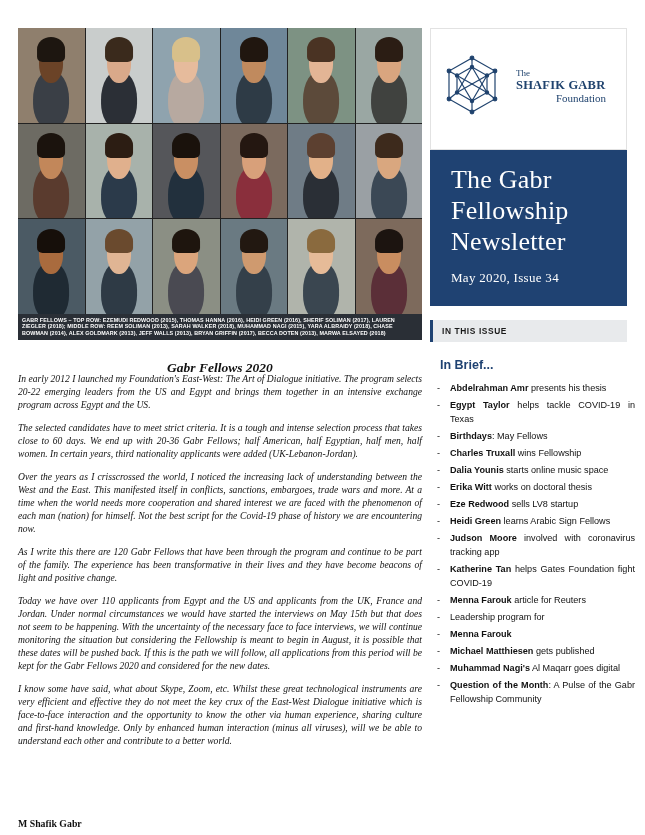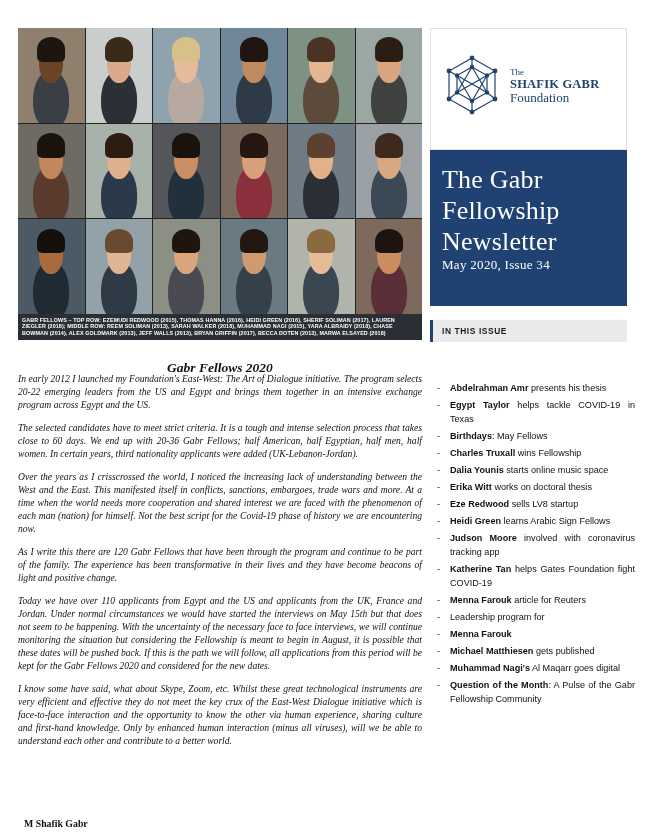--- a/index.html
+++ b/index.html
@@ -101,55 +101,56 @@
     background: #ffffff;
     border: 1px solid #e2e2e2;
     box-sizing: border-box;
   }
   .logo-inner {
     position: absolute;
     left: 12px;
     top: 26px;
     display: flex;
     align-items: center;
-    gap: 9px;
+    gap: 15px;
   }
   .logo-mark {
     width: 58px;
     height: 62px;
   }
   .logo-text {
     color: #20436e;
     font-family: "Liberation Serif", serif;
     line-height: 1.12;
   }
   .logo-text .l1 { font-size: 9px; }
   .logo-text .l2 { font-size: 12.5px; letter-spacing: .2px; font-weight: bold;}
-  .logo-text .l3 { font-size: 13px; }
+  .logo-text .l3 { font-size: 11px; margin-left: 40px; }
 
   .title-box {
     position: absolute;
     left: 430px;
     top: 150px;
     width: 197px;
     height: 156px;
     background: #1f4272;
     color: #ffffff;
     box-sizing: border-box;
-    padding: 14px 12px 0 12px;
+    padding: 14px 12px 0 21px;
   }
   .title-box h1 {
     margin: 0;
     font-family: "Liberation Serif", serif;
     font-weight: normal;
     font-size: 26px;
     line-height: 31px;
     letter-spacing: .2px;
   }
   .issue-line {
+    margin-top: 13px;
     font-family: "Liberation Serif", serif;
     font-size: 13px;
     letter-spacing: .3px;
   }
 
   .inthisissue {
     position: absolute;
     left: 430px;
     top: 320px;
     width: 197px;
@@ -225,21 +226,21 @@
     line-height: 13px;
     color: #111;
     text-align: justify;
     font-style: italic;
   }
   .article p {
     margin: 0 0 10px 0;
   }
   .signature {
     position: absolute;
-    left: 24px;
+    left: 18px;
     top: 818px;
     font-family: "Liberation Serif", serif;
     font-size: 9.8px;
     font-weight: bold;
     color: #111;
   }
 </style>
 </head>
 <body>
 
@@ -400,20 +401,21 @@
     </div>
   </div>
 
   <div class="title-box">
     <h1>The Gabr Fellowship Newsletter</h1>
     <div class="issue-line">May 2020, Issue 34</div>
   </div>
 
   <div class="inthisissue">IN THIS ISSUE</div>
 
+  <div class="brief-title">In Brief...</div>
   <ul class="brief-list" id="briefList">
       <li><span class="dash">-</span><b>Abdelrahman Amr</b><span> presents his thesis</span></li>
       <li><span class="dash">-</span><b>Egypt Taylor</b><span> helps tackle COVID-19 in Texas</span></li>
       <li><span class="dash">-</span><b>Birthdays</b><span>: May Fellows</span></li>
       <li><span class="dash">-</span><b>Charles Truxall</b><span> wins Fellowship</span></li>
       <li><span class="dash">-</span><b>Dalia Younis</b><span> starts online music space</span></li>
       <li><span class="dash">-</span><b>Erika Witt</b><span> works on doctoral thesis</span></li>
       <li><span class="dash">-</span><b>Eze Redwood</b><span> sells LV8 startup</span></li>
       <li><span class="dash">-</span><b>Heidi Green</b><span> learns Arabic Sign Fellows</span></li>
       <li><span class="dash">-</span><b>Judson Moore</b><span> involved with coronavirus tracking app</span></li>

